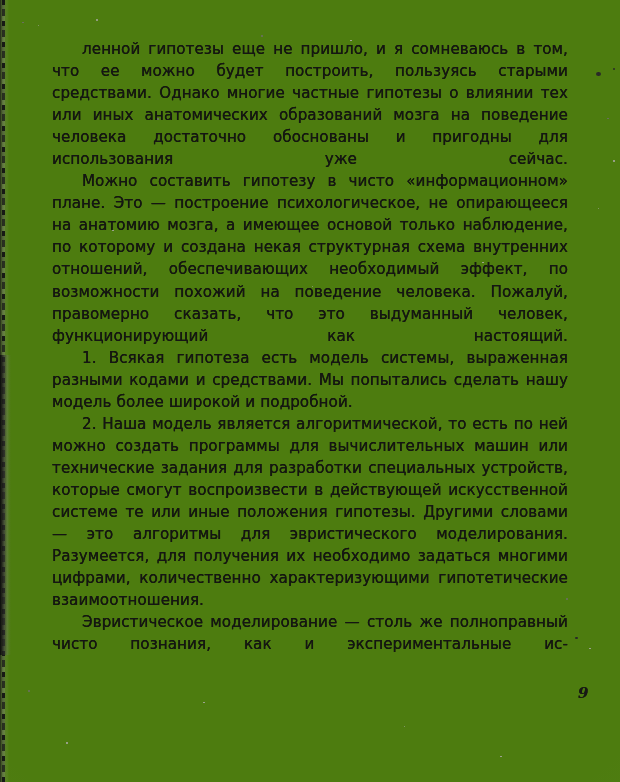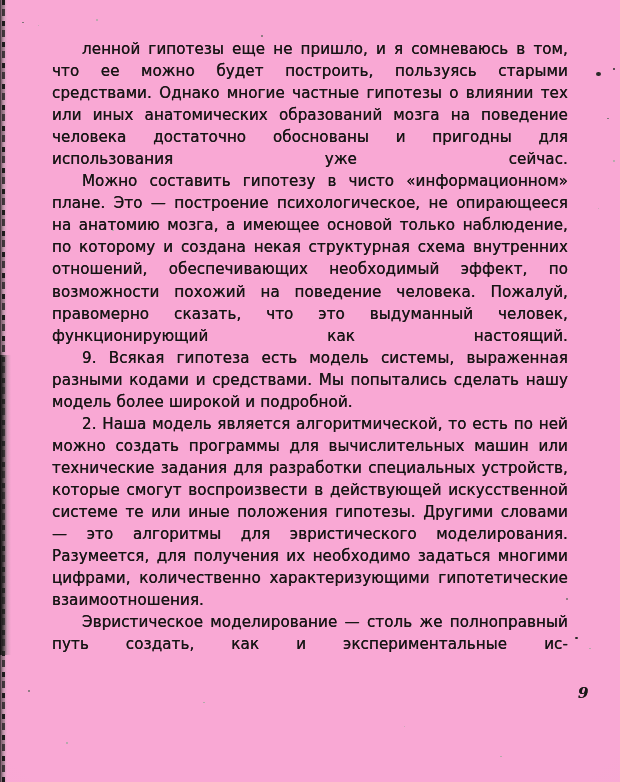--- a/index.html
+++ b/index.html
@@ -12,21 +12,21 @@
     width: 620px;
     height: 782px;
     overflow: hidden;
     font-family: "Liberation Sans", sans-serif;
   }
 
   #page {
     position: relative;
     width: 620px;
     height: 782px;
-    background: #f9a8d4;
+    background: #4d7c0f;
     overflow: hidden;
   }
 
   
   #paper-tone {
     position: absolute;
     inset: 0;
     background:
       radial-gradient(ellipse 140% 120% at 50% 45%,
         rgba(255,255,255,0) 55%,
@@ -151,23 +151,23 @@
 
 <div id="page">
 
   <div id="paper-tone"></div>
   <div id="gutter"></div>
   <div id="gutter-blotch"></div>
 
   <div id="text-column">
     <p class="para j-last">ленной гипотезы еще не пришло, и я сомневаюсь в том, что ее можно будет построить, пользуясь старыми средствами. Однако многие частные гипотезы о влиянии тех или иных анатомических образований мозга на поведение человека достаточно обоснованы и пригодны для использования уже сейчас.</p>
     <p class="para j-last">Можно составить гипотезу в чисто «информационном» плане. Это — построение психологическое, не опирающееся на анатомию мозга, а имеющее основой только наблюдение, по которому и создана некая структурная схема внутренних отношений, обеспечивающих необходимый эффект, по возможности похожий на поведение человека. Пожалуй, правомерно сказать, что это выдуманный человек, функционирующий как настоящий.</p>
-    <p class="para natural-last">9. Всякая гипотеза есть модель системы, выраженная разными кодами и средствами. Мы попытались сделать нашу модель более широкой и подробной.</p>
+    <p class="para natural-last">1. Всякая гипотеза есть модель системы, выраженная разными кодами и средствами. Мы попытались сделать нашу модель более широкой и подробной.</p>
     <p class="para j-last">2. Наша модель является алгоритмической, то есть по ней можно создать программы для вычислительных машин или технические задания для разработки специальных устройств, которые смогут воспроизвести в действующей искусственной системе те или иные положения гипотезы. Другими словами — это алгоритмы для эвристического моделирования. Разумеется, для получения их необходимо задаться многими цифрами, количественно характеризующими гипотетические взаимоотношения.</p>
-    <p class="para j-last">Эвристическое моделирование — столь же полноправный путь создать, как и экспериментальные ис-</p>
+    <p class="para j-last">Эвристическое моделирование — столь же полноправный чисто познания, как и экспериментальные ис-</p>
   </div>
 
   <div id="page-number">9</div>
 
   <div id="speckle-layer">
       <div class="speck faint" style="left: 96px; top: 19px; width: 2.2px; height: 2.024px;"></div>
       <div class="speck soft" style="left: 22px; top: 22px; width: 1.6px; height: 1.472px;"></div>
       <div class="speck faint" style="left: 38px; top: 25px; width: 1.4px; height: 1.288px;"></div>
       <div class="speck soft" style="left: 261px; top: 35px; width: 2px; height: 1.84px;"></div>
       <div class="speck faint" style="left: 350px; top: 40px; width: 1.5px; height: 1.38px;"></div>

